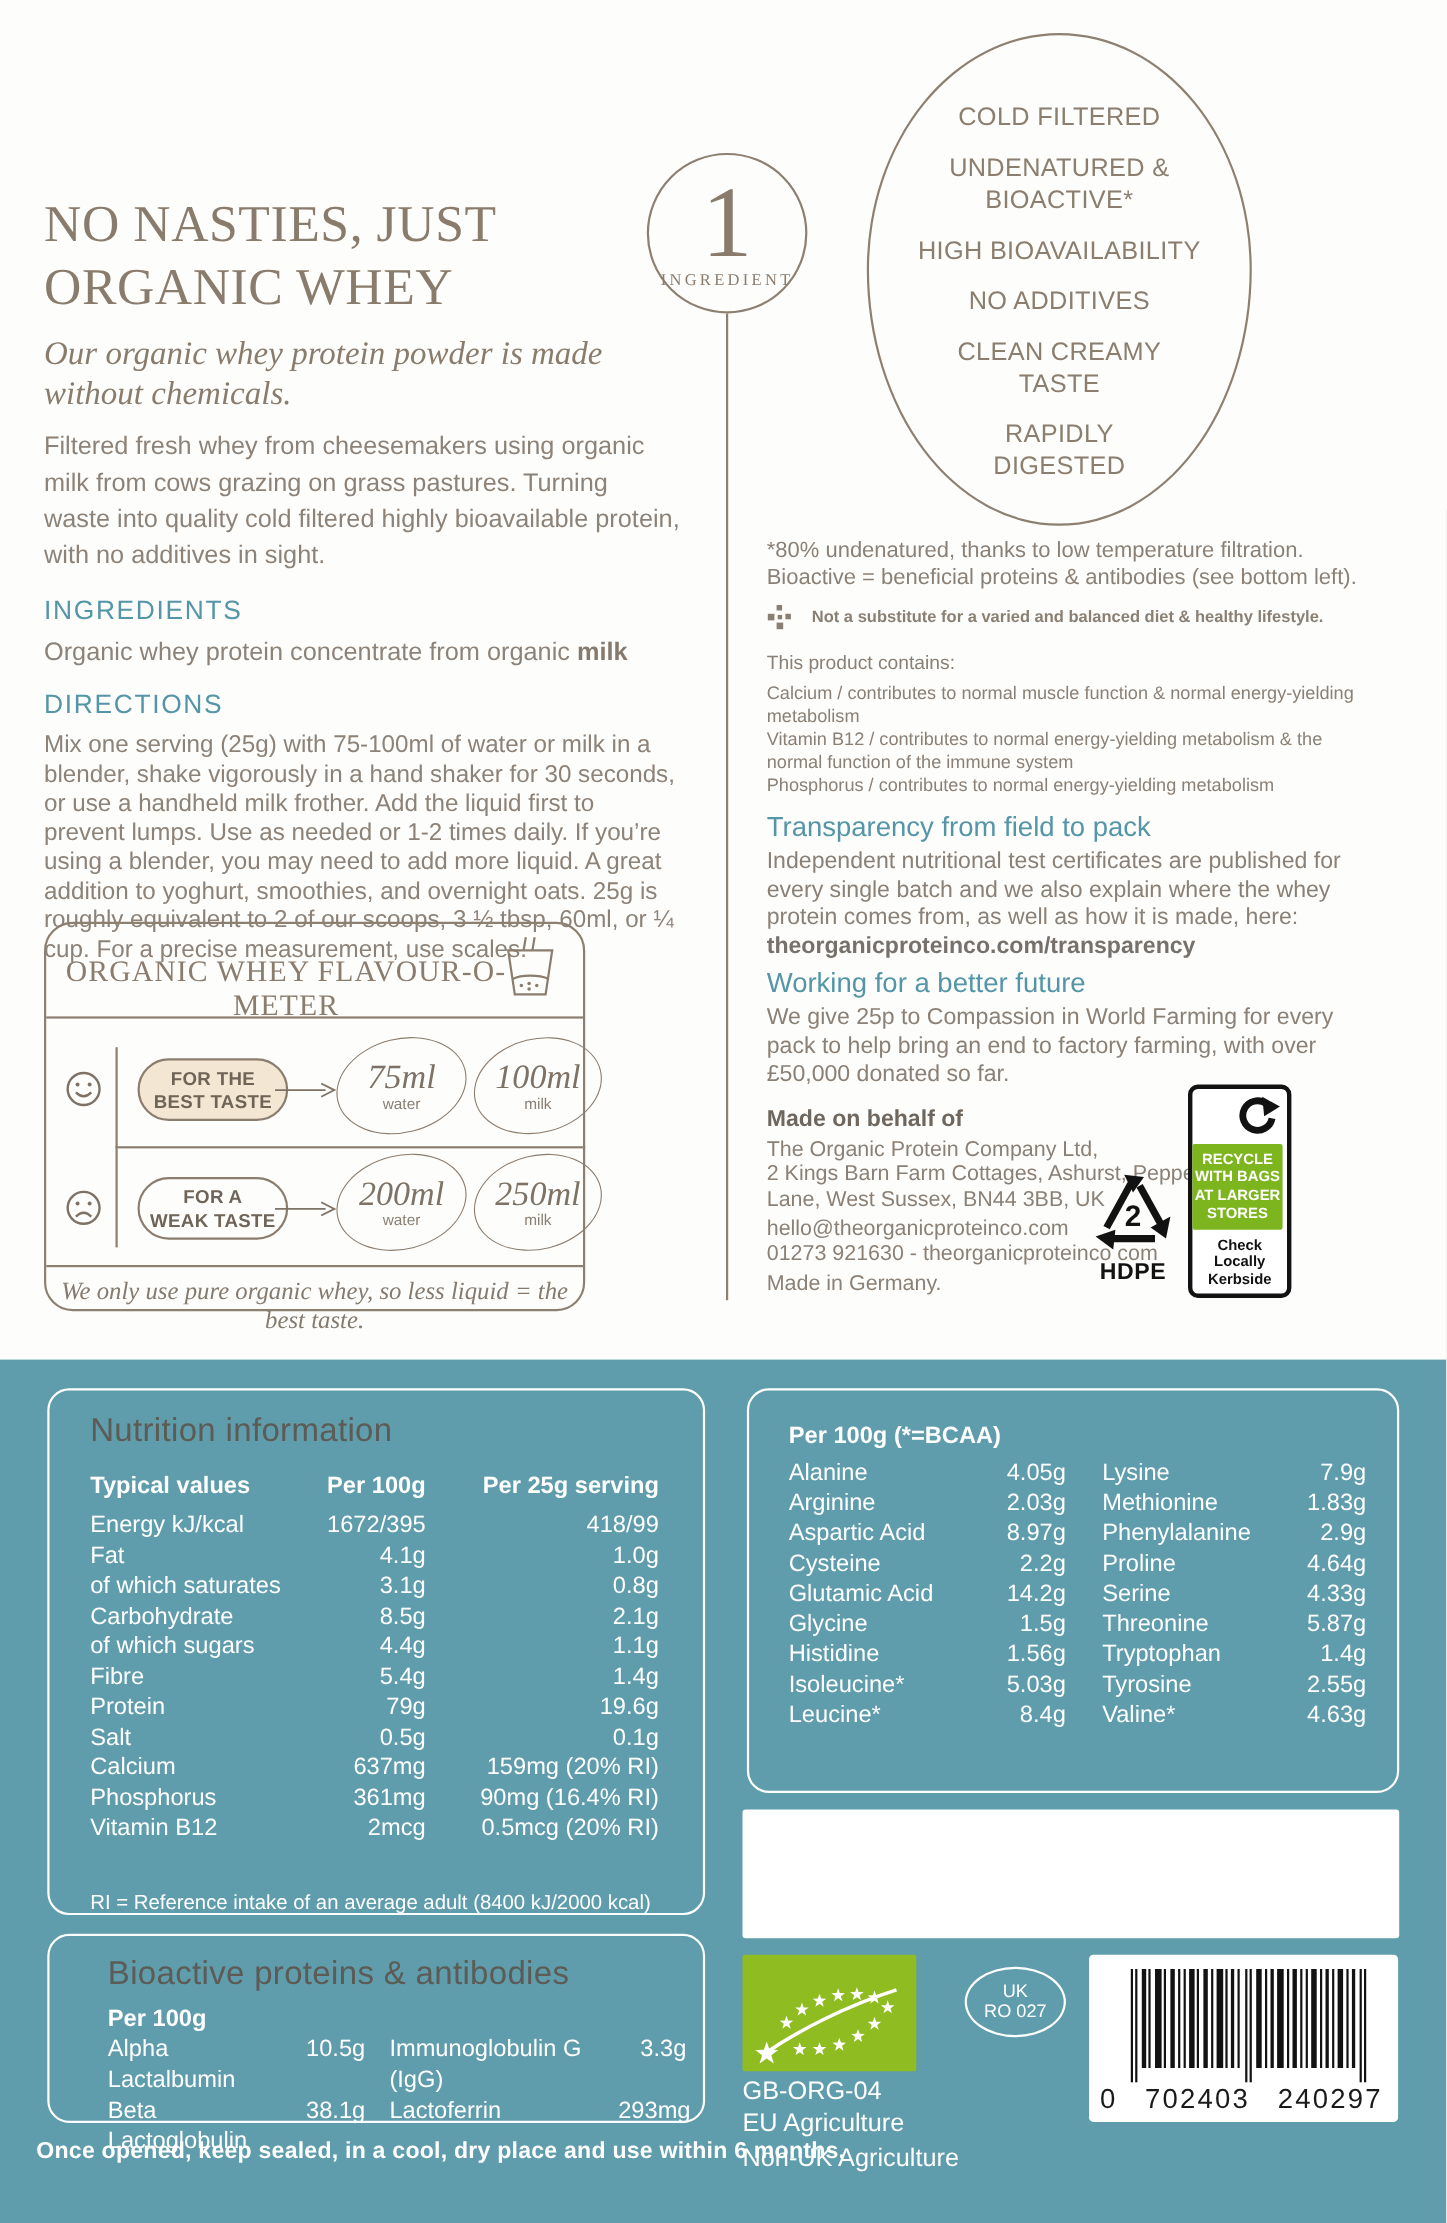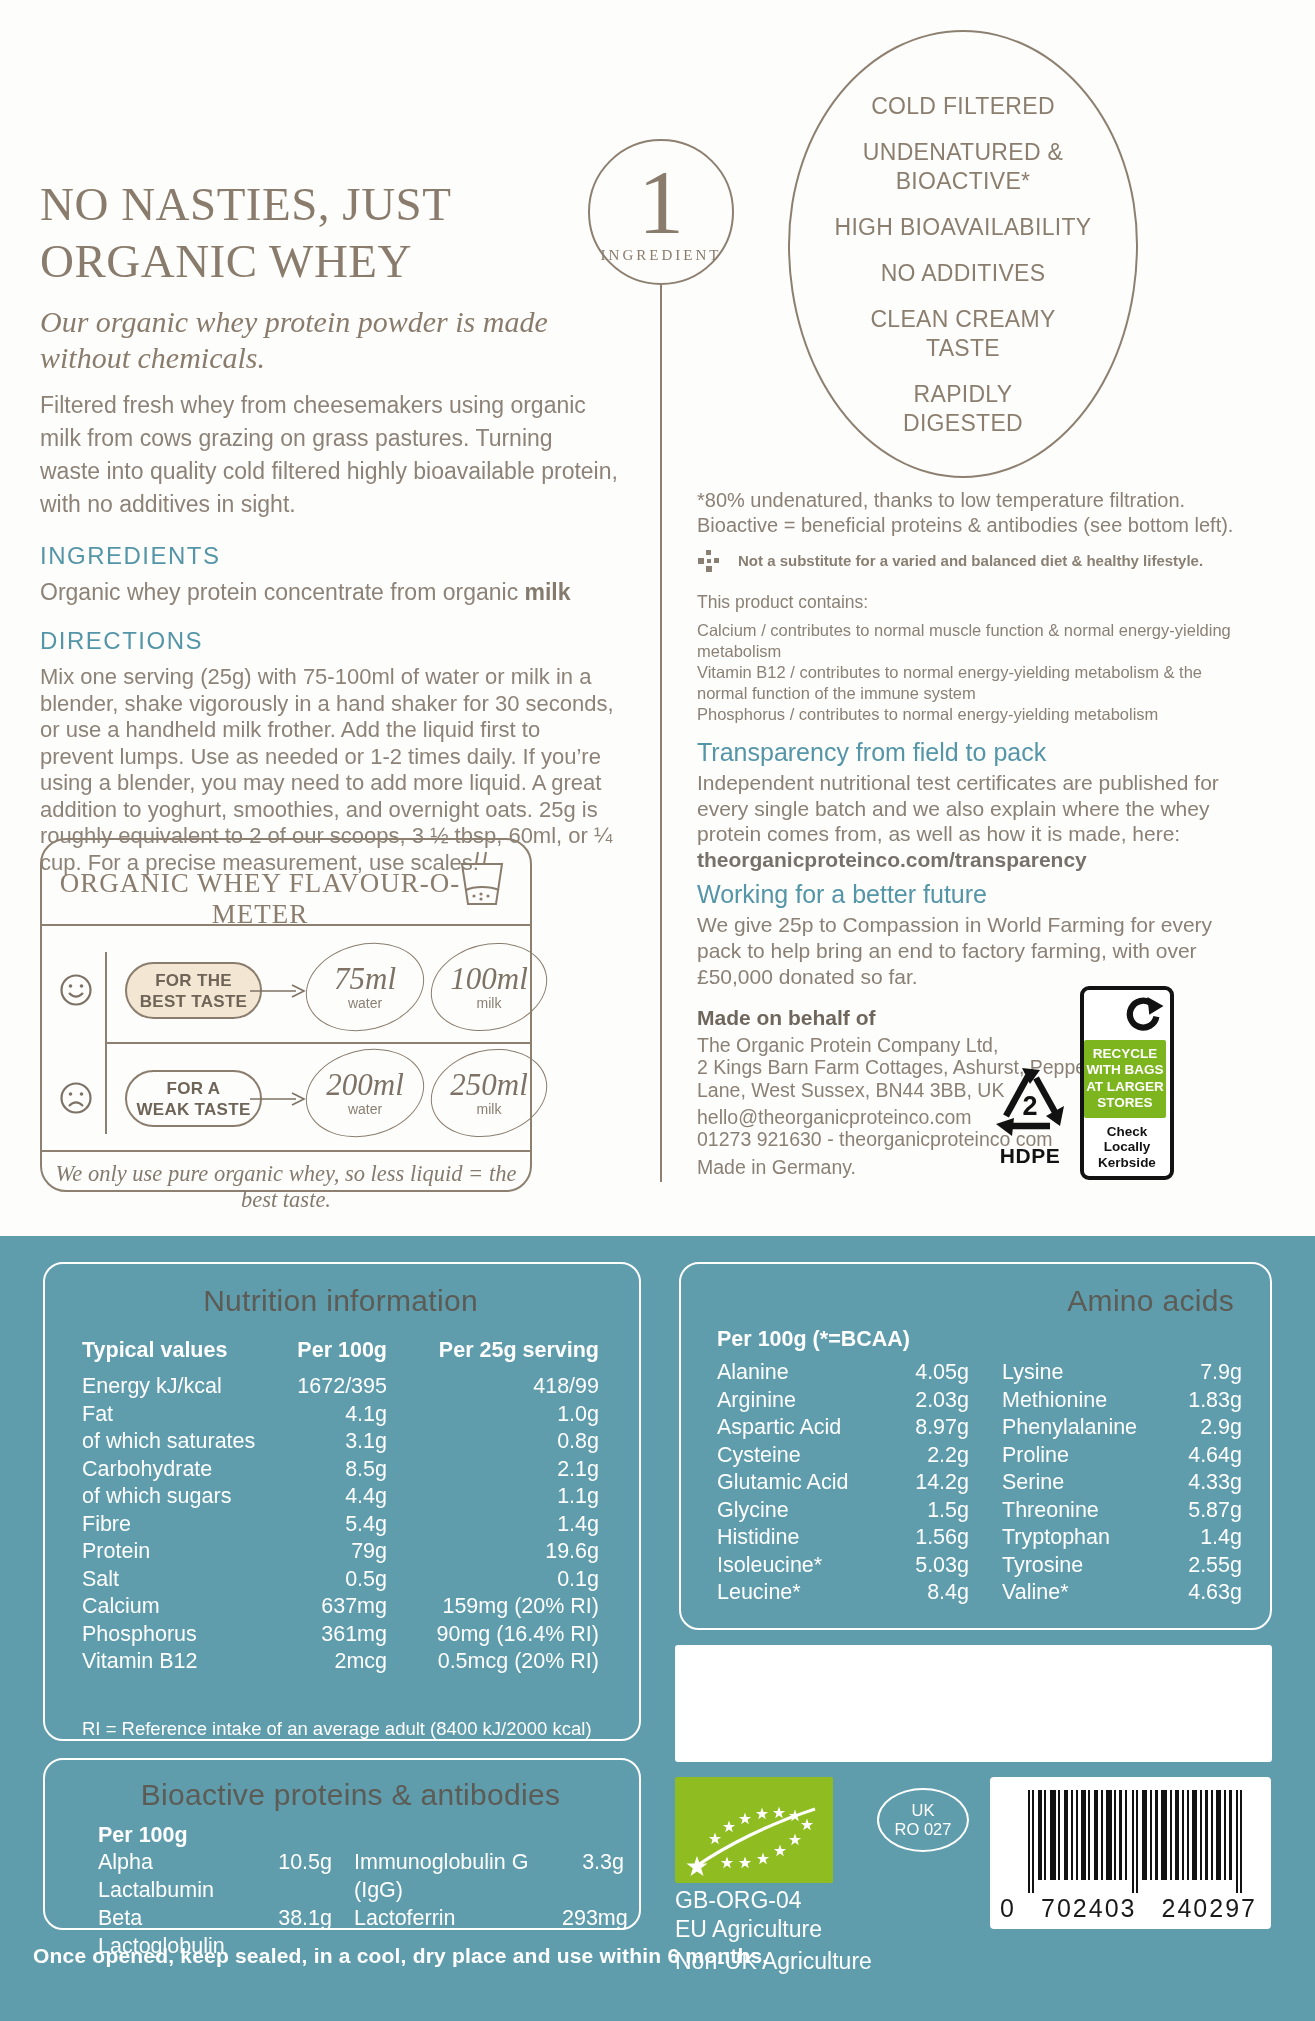--- a/index.html
+++ b/index.html
@@ -92,21 +92,21 @@
   
   .protein-badge{position:absolute;left:600px;top:1182px;width:122px;height:122px;box-sizing:border-box;
       background:#fdfdfb;border:2px solid #8d8071;border-radius:50%;z-index:5;
       display:flex;flex-direction:column;align-items:center;justify-content:center;color:#8a7c6c;}
   .pb-value{font-family:"Liberation Serif",serif;font-size:46px;line-height:44px;}
   .pb-label{font-family:"Liberation Serif",serif;font-size:17px;letter-spacing:2px;margin-top:1px;}
 
   
   .teal{position:absolute;left:0;top:1236px;width:1315px;height:785px;background:#5f9dac;color:#fff;}
   .tbox{position:absolute;border:2px solid #fff;border-radius:20px;box-sizing:border-box;}
-  .panel-title{font-size:30px;color:#5c5b55;letter-spacing:.3px;text-align:center;}
+  .panel-title{font-size:30px;color:#5c5b55;letter-spacing:.3px;}
   .nutrition-box{left:43px;top:26px;width:598px;height:479px;padding:20px 40px 0 37px;}
   .nut-header{display:grid;grid-template-columns:190px 115px 1fr;font-weight:bold;font-size:21.5px;
       margin-top:20px;margin-bottom:10px;}
   .nut-row{display:grid;grid-template-columns:190px 115px 1fr;font-size:21.5px;line-height:27.5px;}
   .num{text-align:right;}
   .nut-note{margin-top:42px;font-size:18.5px;}
   .amino-box{left:679px;top:26px;width:593px;height:368px;padding:20px 36px 0 36px;}
   .amino-title{text-align:right;}
   .amino-head{font-weight:bold;font-size:21.5px;margin-top:9px;margin-bottom:7px;}
   .amino-cols{display:flex;gap:33px;}
@@ -375,21 +375,20 @@
           <div class="nut-row">
             <span>Vitamin B12</span>
             <span class="num">2mcg</span>
             <span class="num">0.5mcg (20% RI)</span>
           </div>
         </div>
       <div class="nut-note">RI = Reference intake of an average adult (8400 kJ/2000 kcal)</div>
     </div>
 
     <div class="tbox amino-box">
-      <div class="panel-title amino-title">Amino acids</div>
       <div class="amino-head">Per 100g (*=BCAA)</div>
       <div class="amino-cols">
         <div class="amino-col">
 
             <span>Alanine</span>
             <span class="num">4.05g</span>
 
             <span>Arginine</span>
             <span class="num">2.03g</span>
 

